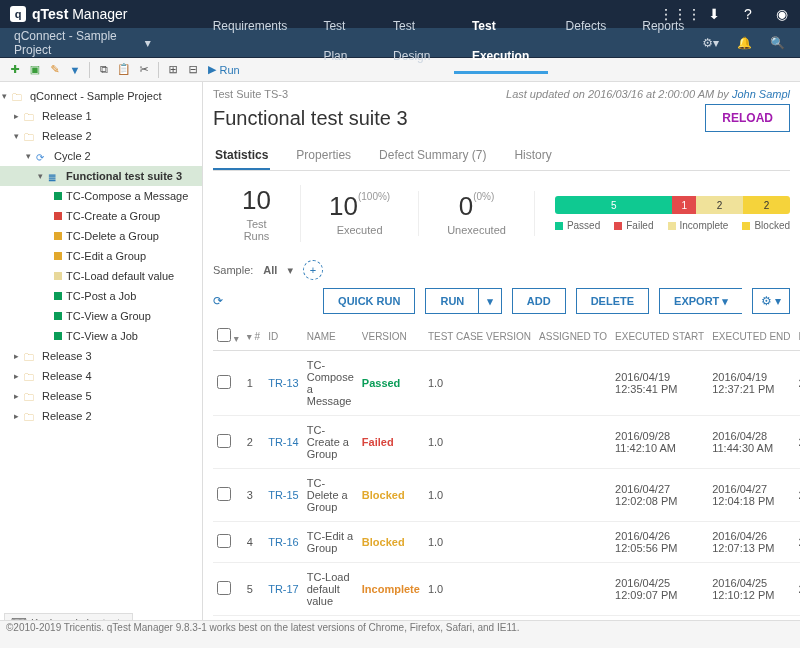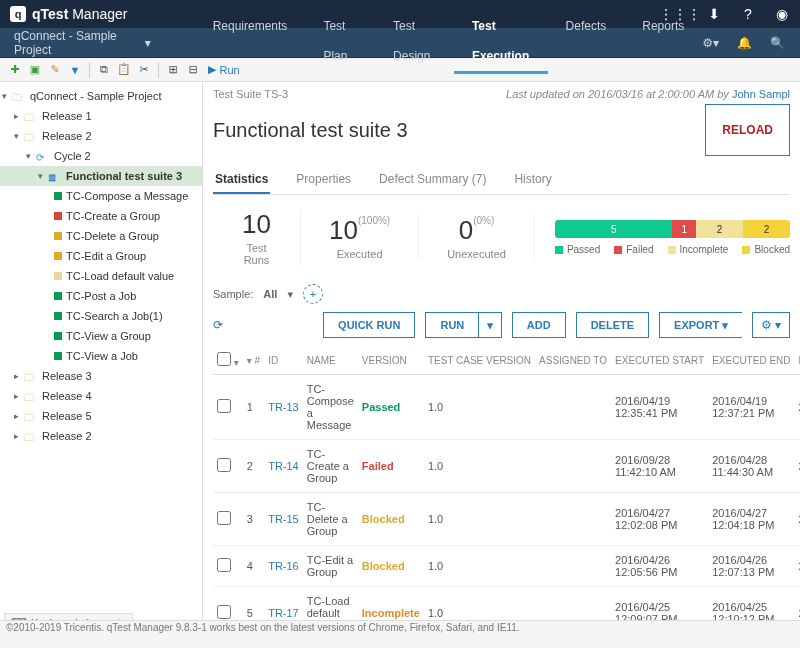--- a/index.html
+++ b/index.html
@@ -28,24 +28,24 @@
 .tree-row { display: flex; align-items: center; padding: 2px 4px; cursor: pointer; white-space: nowrap; line-height: 16px;}
 .tree-row.sel { background: #d8e8d8; }
 .tree-row .caret { width: 10px; font-size: 9px; color: #666; }
 .tree-row .ticon2 { width: 14px; height: 12px; margin-right: 4px; font-size: 10px; }
 .folder-ic{color:#d4a13a;}
 .cycle-ic{color:#4a90d9;}
 .suite-ic{color:#2d7ab8;font-weight:bold;}
 .sq{width:8px;height:8px;display:inline-block;margin-right:4px;}
 .content { flex: 1; overflow: auto; padding: 6px 10px; position:relative;}
 .breadcrumb-row { display: flex; justify-content: space-between; font-size: 11px; color: #888; margin-bottom: 2px;}
-.breadcrumb-row a { color: #2d7ab8; }
+.breadcrumb-row a { color: #2d7ab8; font-style: italic; }
 .title-row { display: flex; justify-content: space-between; align-items: center; margin: 4px 0 10px; }
 .title-row h1 { font-size: 20px; font-weight: normal; color: #333; }
-.reload-btn { border: 1px solid #2d7ab8; color: #b91c1c; background: #fff; padding: 18px 16px; font-size: 12px; font-weight: bold; cursor:pointer;}
+.reload-btn { border: 1px solid #2d7ab8; color: #a21caf; background: #fff; padding: 6px 16px; font-size: 12px; font-weight: bold; cursor:pointer;}
 .sub-tabs { border-bottom: 1px solid #ddd; display: flex; gap: 24px; font-size: 12px; }
 .sub-tab { padding: 6px 2px; color: #888; cursor: pointer; }
 .sub-tab.active { color: #333; font-weight: bold; border-bottom: 2px solid #2d7ab8; }
 .stats-row { display: flex; padding: 14px 0; align-items: center; }
 .stat-box { text-align: center; padding: 0 28px; border-right: 1px solid #eee; }
 .stat-box:last-of-type { border-right: none; }
 .stat-num { font-size: 26px; color: #333; font-weight: 300; position:relative;}
 .stat-sup { font-size: 10px; color: #999; vertical-align: top; }
 .stat-lbl { font-size: 11px; color: #888; margin-top: 2px; }
 .bar-wrap { flex: 1; margin-left: 20px; }
@@ -175,24 +175,20 @@
         <div class="tree-row" style="padding-left: 54px;">
           <span class="sq" style="background:#e8d89a"></span>
           <span>TC-Load default value</span>
         </div>
         <div class="tree-row" style="padding-left: 54px;">
           <span class="sq" style="background:#0a9d58"></span>
           <span>TC-Post a Job</span>
         </div>
         <div class="tree-row" style="padding-left: 54px;">
           <span class="sq" style="background:#0a9d58"></span>
-          <span>TC-Search a Job(1)</span>
-        </div>
-        <div class="tree-row" style="padding-left: 54px;">
-          <span class="sq" style="background:#0a9d58"></span>
           <span>TC-View a Group</span>
         </div>
         <div class="tree-row" style="padding-left: 54px;">
           <span class="sq" style="background:#0a9d58"></span>
           <span>TC-View a Job</span>
         </div>
       </div>
     <div class="tree-row" style="padding-left:14px">
         <span class="caret">▸</span>
         <span class="ticon2 folder-ic">🗀</span>

